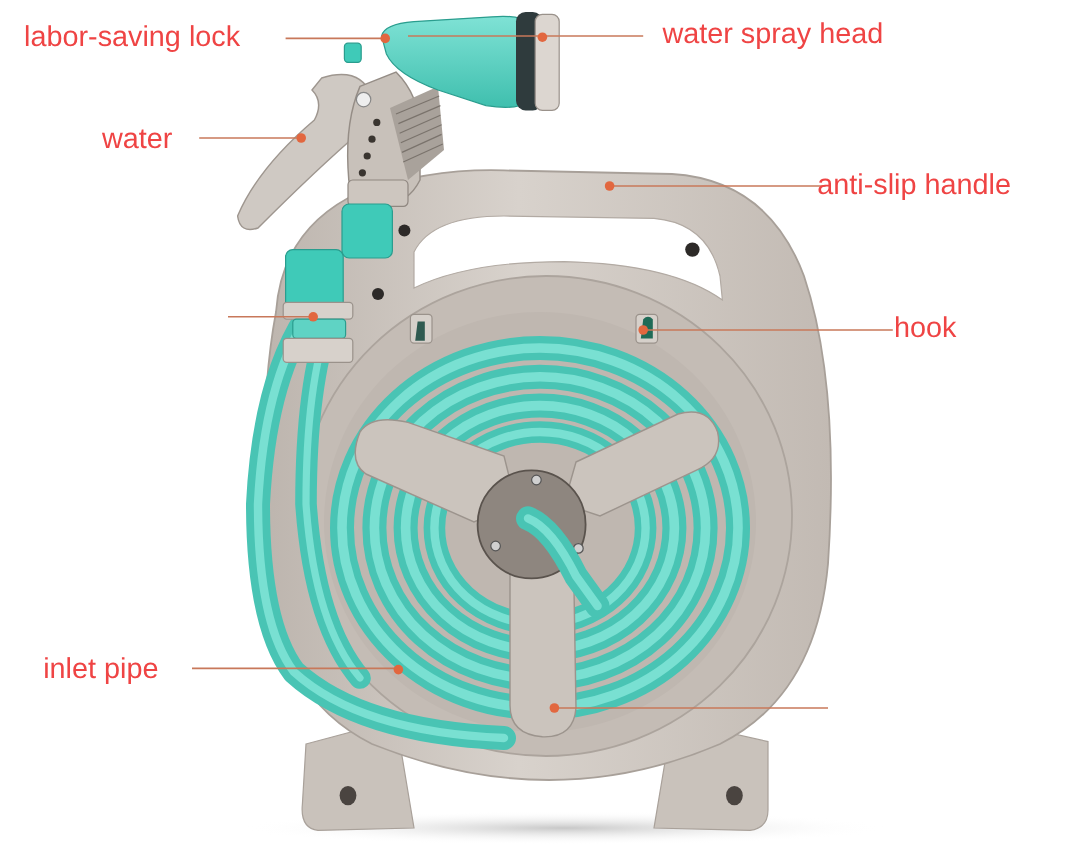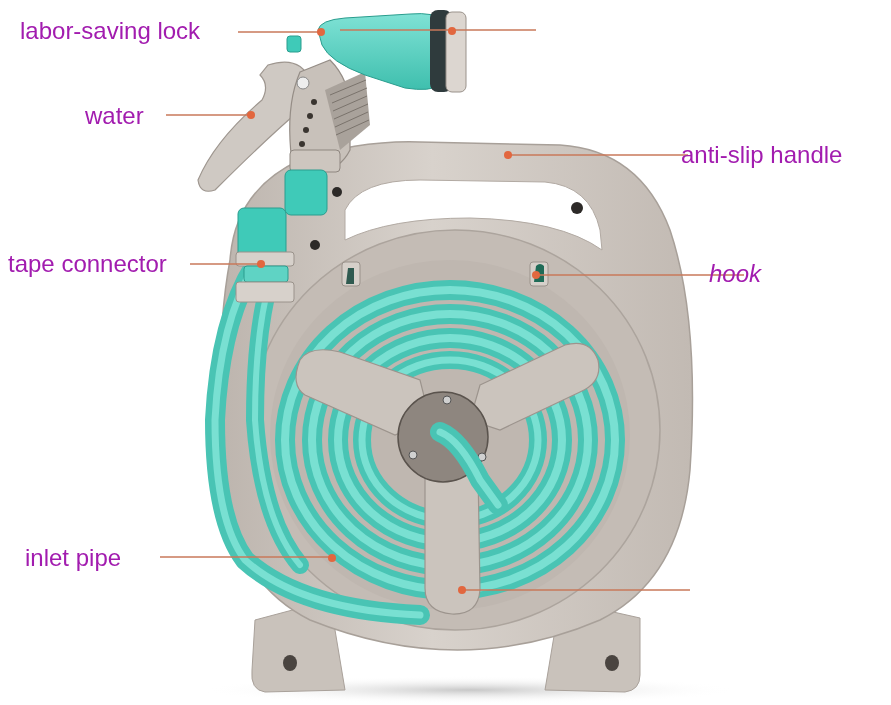--- a/index.html
+++ b/index.html
@@ -1,18 +1,18 @@
 <!DOCTYPE html>
 <html><head>
 <meta charset="utf-8">
 <style>
   html, body { margin: 0; padding: 0; background: #ffffff; }
   body { width: 891px; height: 705px; position: relative; overflow: hidden; font-family: "Liberation Sans", sans-serif; }
   .stage { position: absolute; left: 0; top: 0; width: 891px; height: 705px; }
-  .label { position: absolute; font-size: 24px; color: #a21caf; white-space: nowrap; line-height: 1; font-family: "Liberation Sans", sans-serif; }
+  .label { position: absolute; font-size: 24px; color: #ef4444; white-space: nowrap; line-height: 1; font-family: "Liberation Sans", sans-serif; }
   svg { position: absolute; left: 0; top: 0; }
 </style>
 </head>
 <body>
 
 <div class="stage">
   <svg width="891" height="705" viewBox="0 0 891 705">
     <defs>
       <radialGradient id="floorShadow" cx="50%" cy="50%" r="50%">
         <stop offset="0%" stop-color="#9a9a9a" stop-opacity="0.55"></stop>
@@ -148,17 +148,17 @@
       <circle cx="508" cy="155" r="4"></circle>
       <circle cx="261" cy="264" r="4"></circle>
       <circle cx="536" cy="275" r="4"></circle>
       <circle cx="332" cy="558" r="4"></circle>
       <circle cx="462" cy="590" r="4"></circle>
     </g>
   </svg>
 
   <div class="label" style="left:20px; top:19px;">labor-saving lock</div>
   <div class="label" style="left:85px; top:104px;">water</div>
-  <div class="label" style="left:8px; top:252px;">tape connector</div>
-  <div class="label" style="left:25px; top:546px;">inlet pipe</div>
+  <div class="label" style="left:36px; top:546px;">inlet pipe</div>
+  <div class="label" style="left:552px; top:17px;">water spray head</div>
   <div class="label" style="left:681px; top:143px;text-align:right;">anti-slip handle</div>
-  <div class="label" style="left:709px; top:262px;font-style:italic;">hook</div>
+  <div class="label" style="left:745px; top:262px;">hook</div>
 </div>
 
 </body></html>

